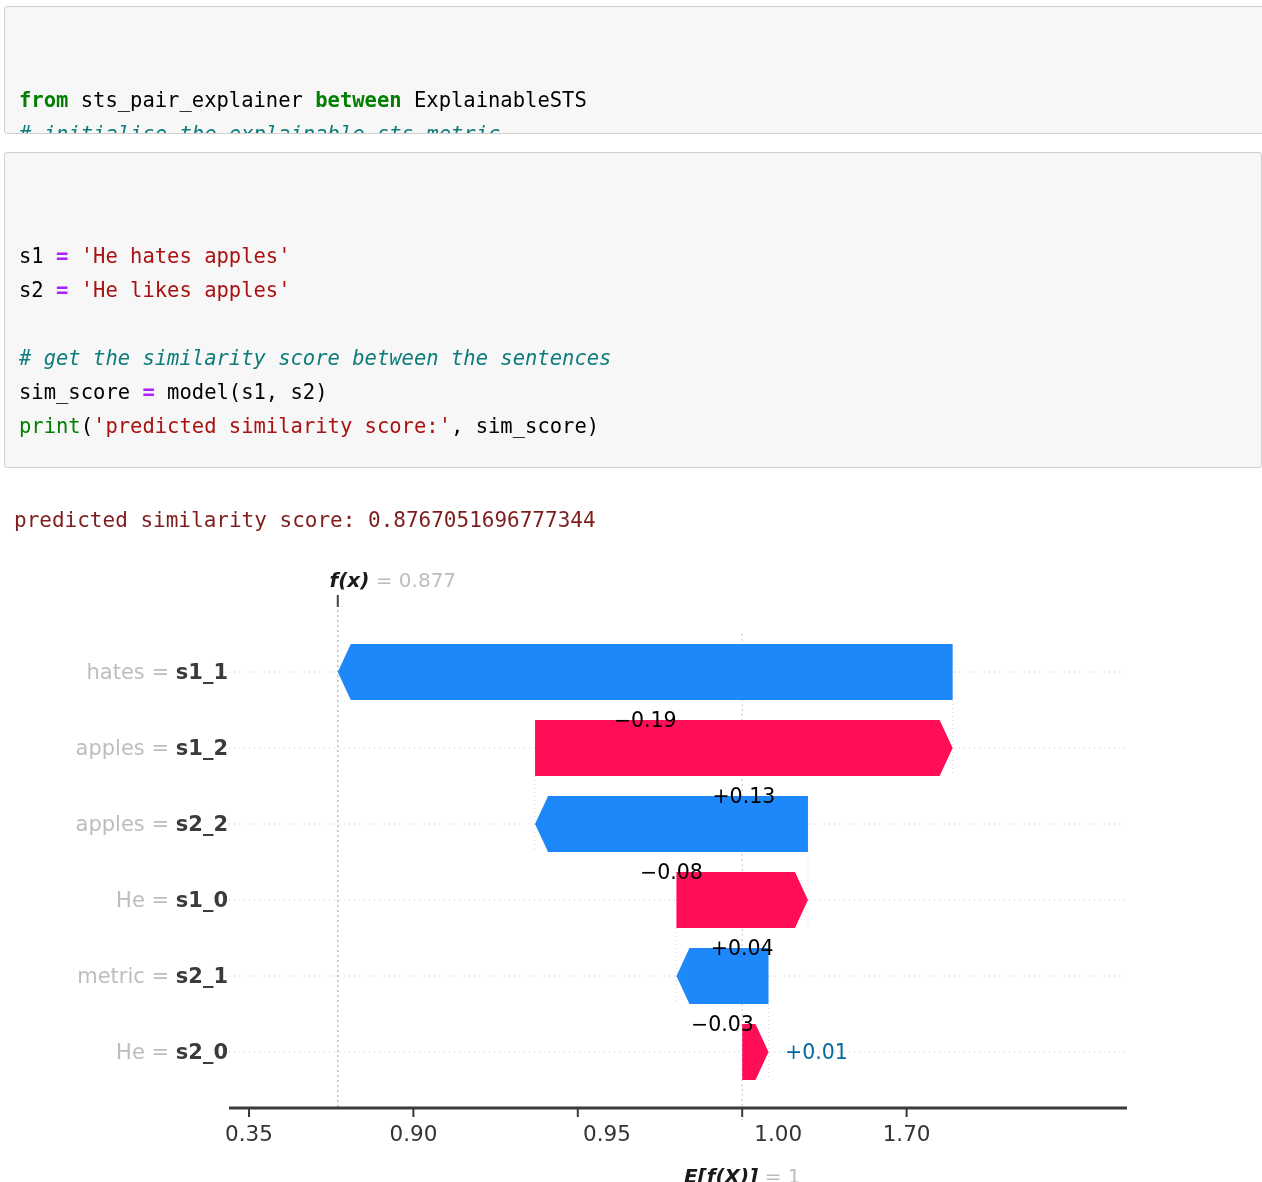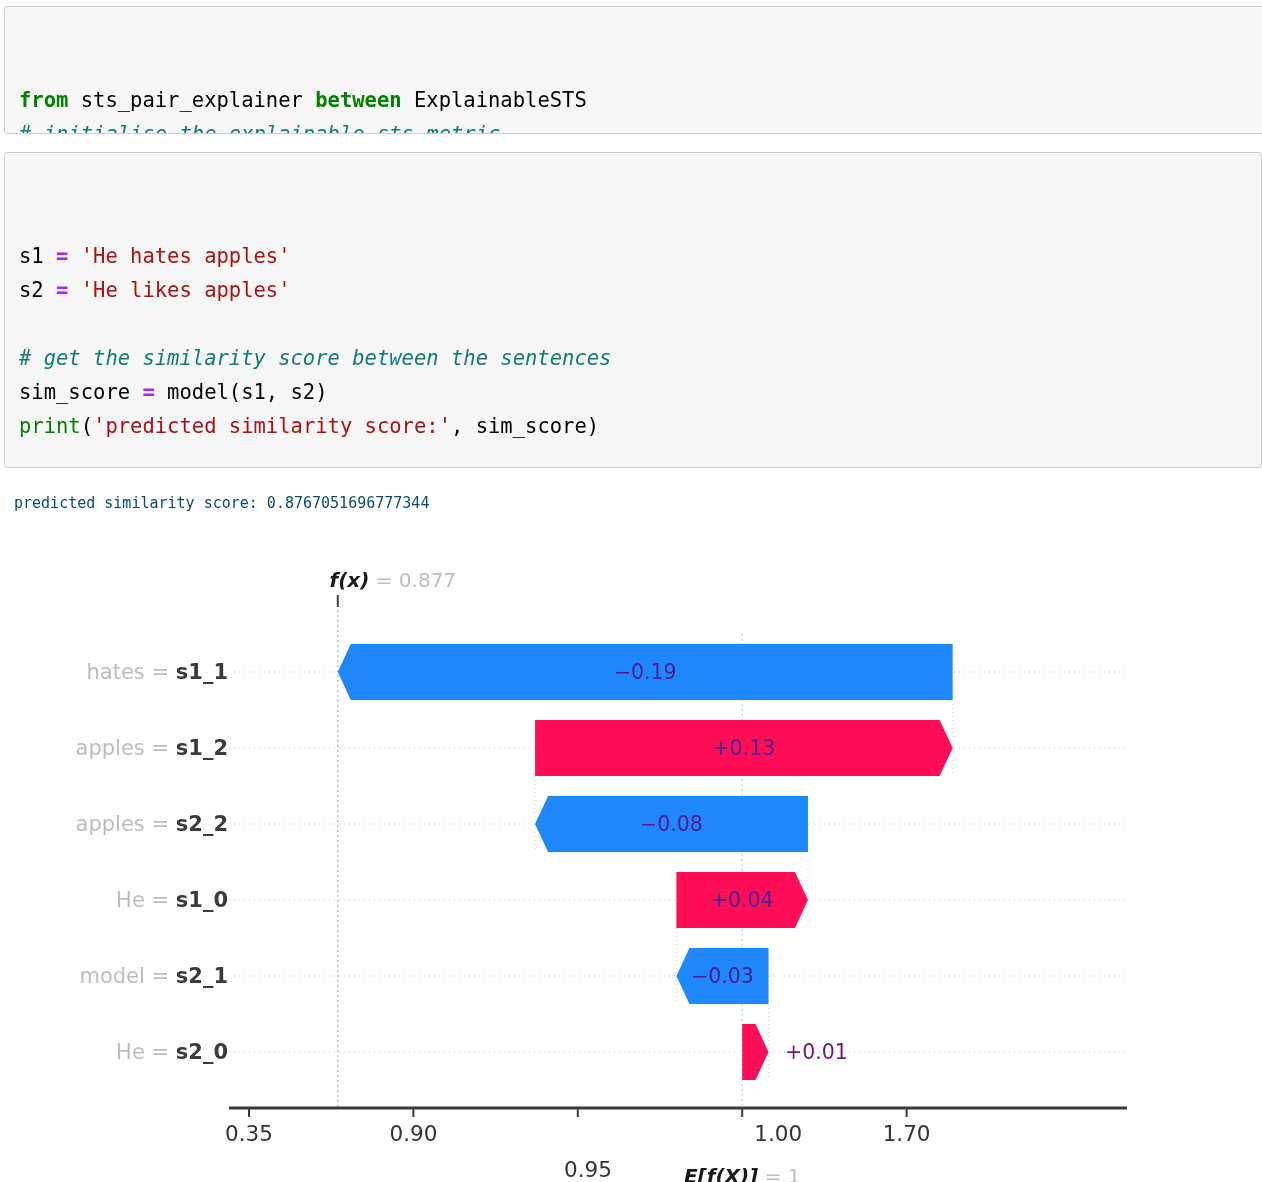--- a/index.html
+++ b/index.html
@@ -17,23 +17,23 @@
     color:#000000;overflow:hidden;
   }
   #cell-1{left:4px;top:6px;width:1268px;height:128px;padding:8px 0 8px 14px;}
   #cell-2{left:4px;top:152px;width:1258px;height:316px;padding:18px 0 18px 14px;}
   .tok-kw{color:#007f00;font-weight:bold;}
   .tok-str{color:#aa1111;}
   .tok-com{color:#0e7c7b;font-style:italic;}
   .tok-op{color:#aa22ff;font-weight:bold;}
   .tok-fn{color:#008000;}
   .stdout{
-    position:absolute;left:14px;top:488px;
+    position:absolute;left:14px;top:505px;
     font-family:"DejaVu Sans Mono","Liberation Mono",monospace;
-    font-size:15px;line-height:30px;color:#0c4a6e;white-space:pre;
+    font-size:21px;line-height:30px;color:#7f1d1d;white-space:pre;
   }
 
   
   #chart{position:absolute;left:0;top:545px;width:1262px;height:637px;}
   #plot-svg{position:absolute;left:0;top:0;}
 
   .ylabel{
     position:absolute;
     font-size:21px;color:#bdbdbd;white-space:nowrap;
     transform:translateY(-50%);
@@ -53,22 +53,22 @@
   .ex-label{
     position:absolute;font-size:20px;white-space:nowrap;color:#bdbdbd;
     transform:translateX(-50%);
   }
   .ex-label i{font-style:italic;color:#1a1a1a;font-weight:600;}
 
   .barlabel{
     position:absolute;font-size:20.5px;white-space:nowrap;
     transform:translate(-50%,-50%);pointer-events:none;
   }
-  .barlabel.inside{color:#4c1d95;}
-  .barlabel.outpos{color:#701a75;}
+  .barlabel.inside{color:#000000;margin-top:48px;}
+  .barlabel.outpos{color:#0369a1;}
 </style>
 </head>
 <body>
 
 <div class="cell" id="cell-1">
   <div><div><span class="tok-kw">from</span><span> sts_pair_explainer </span><span class="tok-kw">between</span><span> ExplainableSTS</span></div><div><span class="tok-com"># initialise the explainable sts metric</span></div></div>
 </div>
 
 <div class="cell" id="cell-2">
   <div><div><span>s1 </span><span class="tok-op">=</span><span> </span><span class="tok-str">'He hates apples'</span></div><div><span>s2 </span><span class="tok-op">=</span><span> </span><span class="tok-str">'He likes apples'</span></div><div>&nbsp;</div><div><span class="tok-com"># get the similarity score between the sentences</span></div><div><span>sim_score </span><span class="tok-op">=</span><span> model(s1, s2)</span></div><div><span class="tok-fn">print</span><span>(</span><span class="tok-str">'predicted similarity score:'</span><span>, sim_score)</span></div><div>&nbsp;</div><div><span class="tok-com"># get the explanation</span></div></div>
@@ -103,29 +103,29 @@
       <line x1="413.4000000000001" x2="413.4000000000001" y1="563" y2="572" stroke="#3b3b3b" stroke-width="2"></line>
       <line x1="577.7999999999997" x2="577.7999999999997" y1="563" y2="572" stroke="#3b3b3b" stroke-width="2"></line>
       <line x1="742.1999999999998" x2="742.1999999999998" y1="563" y2="572" stroke="#3b3b3b" stroke-width="2"></line>
       <line x1="906.5999999999999" x2="906.5999999999999" y1="563" y2="572" stroke="#3b3b3b" stroke-width="2"></line>
     </svg>
   <div id="overlay">
       <div class="ylabel" style="right: 1034px; top: 127px;"><span>hates</span><span class="eq"> = </span><b>s1_1</b></div>
       <div class="ylabel" style="right: 1034px; top: 203px;"><span>apples</span><span class="eq"> = </span><b>s1_2</b></div>
       <div class="ylabel" style="right: 1034px; top: 279px;"><span>apples</span><span class="eq"> = </span><b>s2_2</b></div>
       <div class="ylabel" style="right: 1034px; top: 355px;"><span>He</span><span class="eq"> = </span><b>s1_0</b></div>
-      <div class="ylabel" style="right: 1034px; top: 431px;"><span>model</span><span class="eq"> = </span><b>s2_1</b></div>
+      <div class="ylabel" style="right: 1034px; top: 431px;"><span>metric</span><span class="eq"> = </span><b>s2_1</b></div>
       <div class="ylabel" style="right: 1034px; top: 507px;"><span>He</span><span class="eq"> = </span><b>s2_0</b></div>
       <div class="barlabel inside" style="left: 645.204px; top: 127px;">−0.19</div>
       <div class="barlabel inside" style="left: 743.844px; top: 203px;">+0.13</div>
       <div class="barlabel inside" style="left: 671.508px; top: 279px;">−0.08</div>
       <div class="barlabel inside" style="left: 742.2px; top: 355px;">+0.04</div>
       <div class="barlabel inside" style="left: 722.472px; top: 431px;">−0.03</div>
       <div class="barlabel outpos" style="left: 816.504px; top: 507px;">+0.01</div>
       <div class="xtick" style="left: 249px; top: 576px;">0.35</div>
       <div class="xtick" style="left: 413.4px; top: 576px;">0.90</div>
-      <div class="xtick" style="left: 588px; top: 576px; margin-top: 36px;">0.95</div>
+      <div class="xtick" style="left: 607px; top: 576px;">0.95</div>
       <div class="xtick" style="left: 742.2px; top: 576px; margin-left: 36px;">1.00</div>
       <div class="xtick" style="left: 906.6px; top: 576px;">1.70</div>
       <div class="fx-label" style="left: 392.776px; top: 23px;"><i>f(x)</i> <span> = 0.877</span></div>
       <div class="ex-label" style="left: 742.2px; top: 619px;"><i>E[f(X)]</i> <span> = 1</span></div>
     </div>
 </div>
 
 </body></html>

